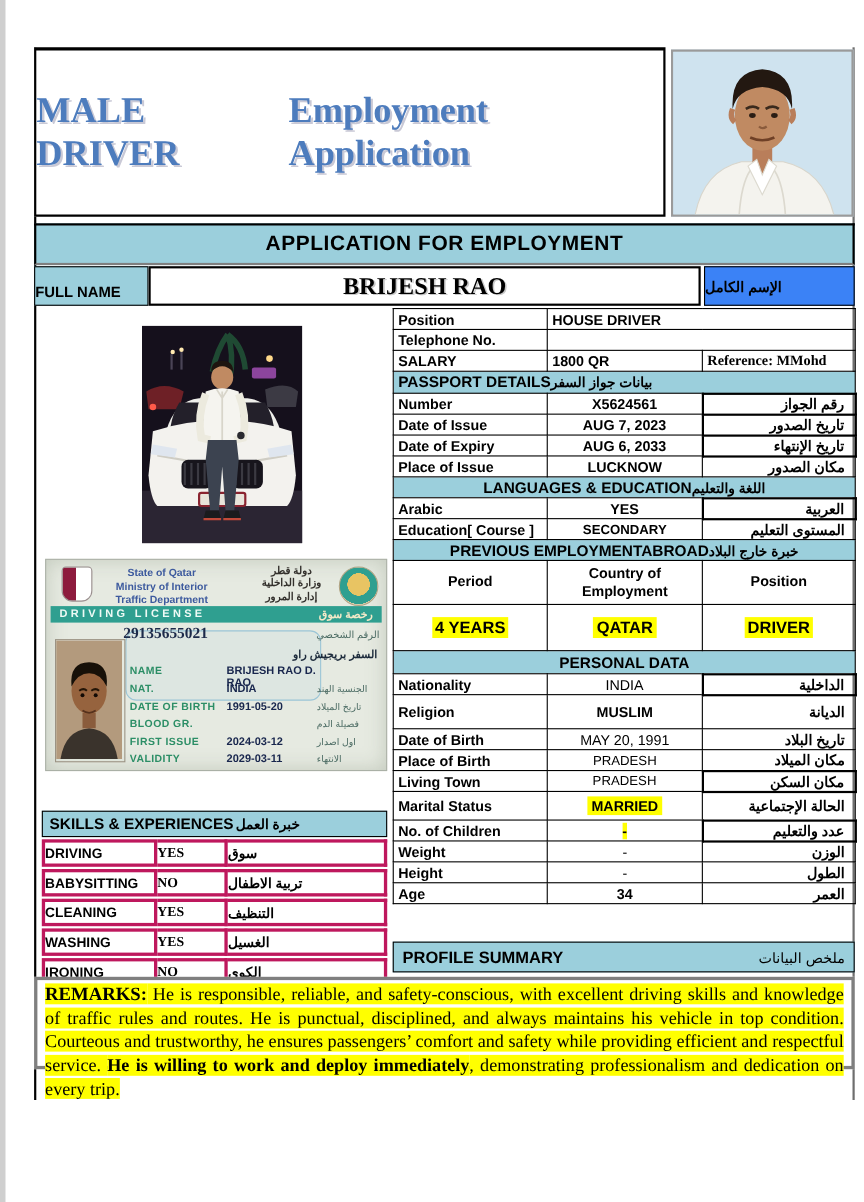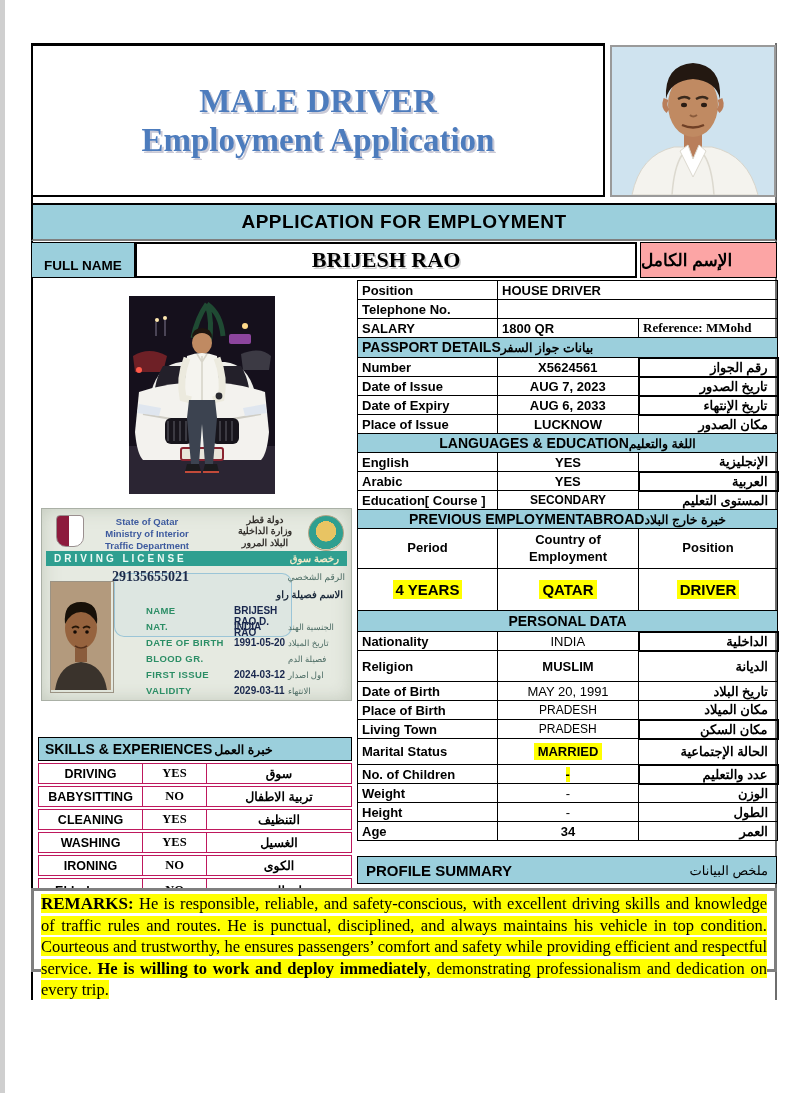--- a/index.html
+++ b/index.html
@@ -5,46 +5,46 @@
   html,body{margin:0;padding:0;background:#fff;}
   .page{position:relative;width:785px;height:1093px;background:#fff;overflow:hidden;
         font-family:"Liberation Sans",sans-serif;color:#000;}
   .edge-strip{position:absolute;left:0;top:0;width:5px;height:1093px;background:#cfcfcf;}
   .doc-left-line{position:absolute;left:31px;top:43px;width:0;height:957px;border-left:2px solid #000;}
   .doc-right-line{position:absolute;left:775px;top:43px;width:0;height:957px;border-left:2px solid #6e6e6e;}
 
   
   .title-box{position:absolute;left:31px;top:43px;width:574px;height:154px;background:#fff;
              border:2px solid #000;border-top-width:3px;box-sizing:border-box;
-             display:flex;flex-direction:column;justify-content:center;align-items:center;}
+             display:flex;flex-direction:row;justify-content:center;align-items:center;}
   .title-line{font-family:"Liberation Serif",serif;font-weight:bold;color:#4d7cbd;
               text-shadow:2px 2px 0 #c9c9d6;line-height:1.18;}
   .title-line1{font-size:33px;}
   .title-line2{font-size:33px;}
 
   
   .photo-box{position:absolute;left:610px;top:45px;width:166px;height:152px;background:#cfe3ef;
              border:2px solid #9a9a9a;box-sizing:border-box;overflow:hidden;}
 
   
   .banner{position:absolute;left:31px;top:203px;width:746px;height:38px;background:#9bcfdc;
           border:2px solid #000;border-bottom-color:#7f7f7f;box-sizing:border-box;
           display:flex;align-items:center;justify-content:center;
           font-size:19px;font-weight:bold;letter-spacing:.5px;}
 
   
   .fn-label{position:absolute;left:31px;top:242px;width:104px;height:36px;background:#9bcfdc;
             border:1px solid #000;box-sizing:border-box;display:flex;align-items:flex-end;
-            padding:0 0 4px 12px;font-size:13.5px;font-weight:bold;}
+            padding:0 0 4px 0;font-size:13.5px;font-weight:bold;}
   .fn-value{position:absolute;left:135px;top:242px;width:502px;height:36px;background:#fff;
             border:2px solid #000;box-sizing:border-box;display:flex;align-items:center;justify-content:center;
             font-family:"Liberation Serif",serif;font-weight:bold;font-size:22px;text-shadow:1.5px 1.5px 0 #c9c9c9;}
-  .fn-ar{position:absolute;left:640px;top:242px;width:137px;height:36px;background:#fca5a5;
+  .fn-ar{position:absolute;left:640px;top:242px;width:137px;height:36px;background:#3b82f6;
          border:1px solid #000;box-sizing:border-box;display:flex;align-items:center;justify-content:flex-end;
-         padding-right:20px;font-size:17px;font-weight:bold;direction:rtl;}
+         padding-right:20px;font-size:13px;font-weight:bold;direction:rtl;}
 
   
   .car-photo{position:absolute;left:129px;top:296px;width:146px;height:198px;overflow:hidden;}
 
   
   .license{position:absolute;left:41px;top:508px;width:311px;height:193px;background:#e6eae1;
            border:1px solid #aab0a6;box-sizing:border-box;overflow:hidden;
            box-shadow:inset 0 0 18px rgba(130,140,120,.35);}
   .lic-shield{position:absolute;left:14px;top:6px;width:26px;height:30px;border-radius:4px 4px 10px 10px;
               background:linear-gradient(90deg,#8d1b3d 0 46%,#fff 46% 100%);border:1px solid #9a8f8f;}
@@ -62,32 +62,32 @@
   .lic-banner .ar{direction:rtl;letter-spacing:1px;color:#f3e9c8;}
   .lic-number-row{position:absolute;left:70px;right:6px;top:60px;display:flex;align-items:center;justify-content:space-between;}
   .lic-number{font-family:"Liberation Serif",serif;font-weight:bold;font-size:14px;color:#1c2a4a;}
   .lic-number-ar{direction:rtl;font-size:9px;color:#4b6b63;}
   .lic-name-ar{position:absolute;right:8px;top:80px;direction:rtl;font-size:10px;color:#1d2b3c;font-weight:bold;}
   .lic-flag-mark{position:absolute;left:72px;top:64px;width:176px;height:62px;border:1px solid rgba(100,170,205,.55);
                  border-radius:10px;background:rgba(150,200,230,.10);}
   .lic-photo{position:absolute;left:8px;top:72px;width:62px;height:110px;overflow:hidden;border:1px solid #9b9384;}
   .lic-fields{position:absolute;left:76px;top:96px;right:5px;}
   .lic-field-row{display:flex;align-items:baseline;height:16px;}
-  .lic-field-label{color:#2c8e66;font-weight:bold;font-size:9.5px;letter-spacing:.4px;flex:0 0 88px;margin-left:28px;}
+  .lic-field-label{color:#2c8e66;font-weight:bold;font-size:9.5px;letter-spacing:.4px;flex:0 0 88px;}
   .lic-field-value{color:#18264d;font-weight:bold;font-size:10px;flex:1 1 auto;}
   .lic-field-ar{direction:rtl;color:#4b6b63;font-size:8.5px;flex:0 0 58px;text-align:left;}
 
   
   .skills-header{position:absolute;left:38px;top:737px;width:314px;height:24px;background:#9bcfdc;
                  border:1px solid #000;box-sizing:border-box;display:flex;align-items:center;
                  padding:0 6px;font-size:14px;font-weight:bold;}
   .skills-header .ar{direction:rtl;font-size:12.5px;margin-left:2px;}
   table.skills{position:absolute;left:38px;top:761px;width:314px;border-collapse:separate;border-spacing:0 2px;
                table-layout:fixed;}
-  table.skills td{border:1px solid #be185d;height:19px;padding:0;text-align:center;overflow:hidden;white-space:nowrap;}
+  table.skills td{border:3px solid #be185d;height:19px;padding:0;text-align:left;overflow:hidden;white-space:nowrap;}
   table.skills td.sk-l{font-weight:bold;font-size:12.5px;}
   table.skills td.sk-v{font-family:"Liberation Serif",serif;font-weight:bold;font-size:12.5px;border-left:0;}
   table.skills td.sk-a{direction:rtl;font-weight:bold;font-size:12.5px;border-left:0;}
   table.skills tr.tall td{height:23px;}
 
   
   table.main{position:absolute;left:357px;top:280px;width:420px;border-collapse:collapse;table-layout:fixed;}
   table.main td{border:1px solid #000;padding:0 4px;overflow:hidden;white-space:nowrap;font-size:13px;box-sizing:border-box;}
   table.main td.lbl{font-weight:bold;text-align:left;}
   table.main td.val{text-align:center;font-weight:bold;}
@@ -194,33 +194,33 @@
   <div class="license">
     <div class="lic-shield"></div>
     <div class="lic-org-en">
       <div>State of Qatar</div>
       <div>Ministry of Interior</div>
       <div>Traffic Department</div>
     </div>
     <div class="lic-org-ar">
       <div>دولة قطر</div>
       <div>وزارة الداخلية</div>
-      <div>البلاد المرور</div>
+      <div>إدارة المرور</div>
     </div>
     <div class="lic-emblem"></div>
     <div class="lic-banner">
       <span class="en">DRIVING LICENSE</span>
       <span class="ar">رخصة سوق</span>
     </div>
     <div class="lic-flag-mark"></div>
     <div class="lic-number-row">
       <span class="lic-number">29135655021</span>
       <span class="lic-number-ar">الرقم الشخصي</span>
     </div>
-    <div class="lic-name-ar">الاسم  فصيلة راو</div>
+    <div class="lic-name-ar">السفر  بريجيش راو</div>
     <div class="lic-photo">
       <svg width="60" height="108" viewBox="0 0 60 108">
         <rect width="60" height="108" fill="#b39a7d"></rect>
         <path d="M4 108 q4 -26 26 -28 q22 2 26 28 Z" fill="#3a332c"></path>
         <rect x="24" y="66" width="12" height="14" fill="#8a5c3c"></rect>
         <ellipse cx="30" cy="46" rx="16" ry="21" fill="#96633e"></ellipse>
         <path d="M14 42 q-2 -22 16 -22 q18 0 16 22 q-6 -12 -16 -12 q-10 0 -16 12 Z" fill="#171008"></path>
         <path d="M21 46 q4 -3 7 0 M32 46 q4 -3 7 0" stroke="#241507" stroke-width="1.8" fill="none"></path>
         <circle cx="24" cy="50" r="1.8" fill="#120a05"></circle>
           <circle cx="36" cy="50" r="1.8" fill="#120a05"></circle>
@@ -349,25 +349,20 @@
       <td class="lbl">Place of Issue</td>
       <td class="val">LUCKNOW</td>
       <td class="arc">مكان الصدور</td>
     </tr>
     <tr style="height:19px">
       <td class="hdr ctr" colspan="3">
         <span>LANGUAGES &amp; EDUCATION</span><span class="ar">اللغة والتعليم</span>
       </td>
     </tr>
     <tr style="height:19px">
-      <td class="lbl">English</td>
-      <td class="val">YES</td>
-      <td class="arc">الإنجليزية</td>
-    </tr>
-    <tr style="height:19px">
       <td class="lbl">Arabic</td>
       <td class="val">YES</td>
       <td class="arc bd2">العربية</td>
     </tr>
     <tr style="height:19px">
       <td class="lbl">Education[ Course ]</td>
       <td class="val sm">SECONDARY</td>
       <td class="arc">المستوى التعليم</td>
     </tr>
     <tr style="height:19px">

